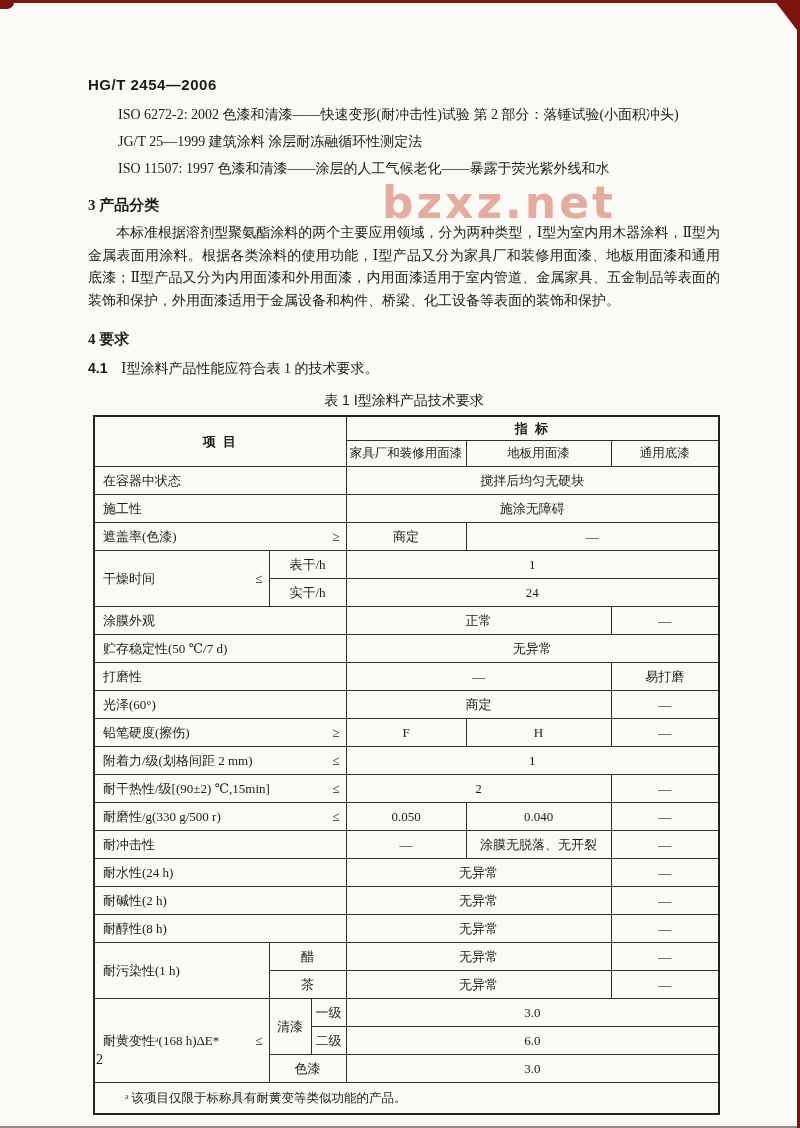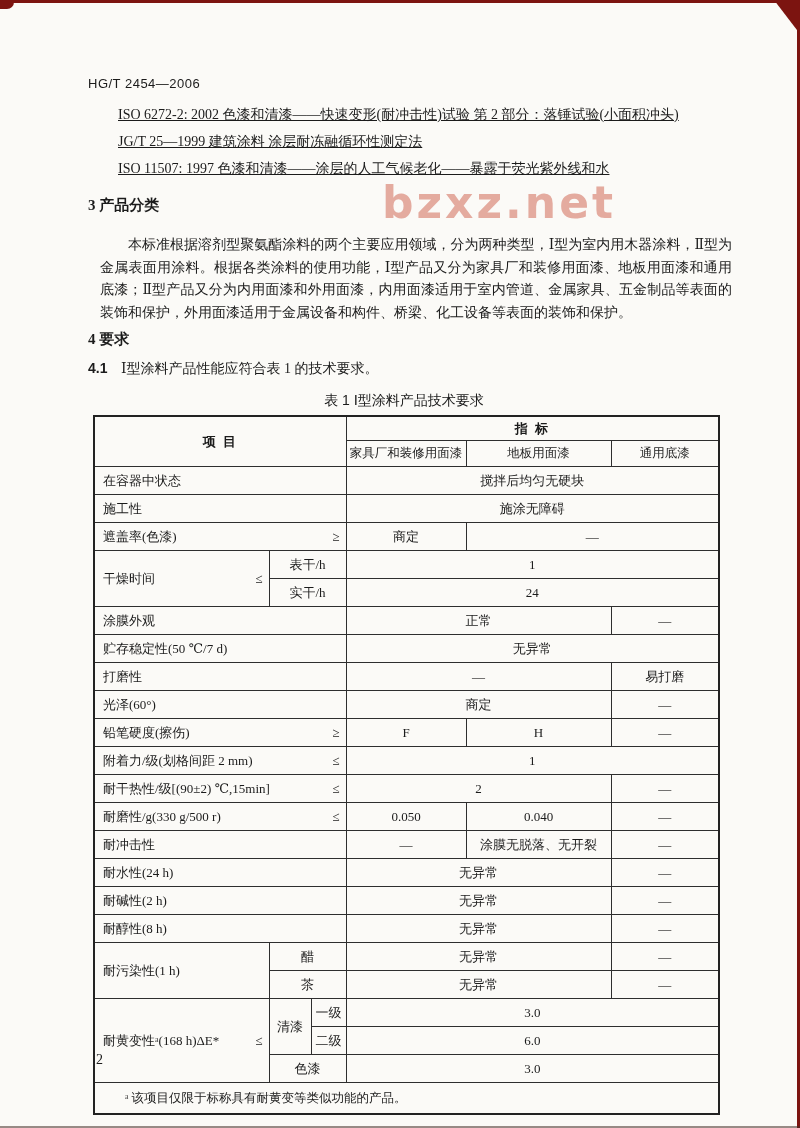--- a/index.html
+++ b/index.html
@@ -12,31 +12,31 @@
   .art-top{left:0;top:0;width:800px;height:3px;}
   .art-right{right:0;top:0;width:3px;height:1128px;}
   .art-tl{left:0;top:0;width:14px;height:9px;border-radius:0 0 7px 0;}
   .art-tr{right:0;top:0;width:26px;height:34px;clip-path:polygon(0 0,100% 0,100% 100%);}
   .art-bottom{left:0;bottom:0;width:800px;height:2px;background:rgba(70,45,40,.55);}
 
   .watermark{position:absolute;left:382px;top:146px;z-index:2;font-family:"DejaVu Sans",sans-serif;
     font-weight:bold;font-size:44px;letter-spacing:3px;color:rgba(206,92,72,.5);pointer-events:none;margin-top:31px;}
 
   .doc-code{position:absolute;left:88px;top:76px;font-family:"Liberation Sans","DejaVu Sans",sans-serif;
-    font-weight:normal;font-size:13px;letter-spacing:.5px;z-index:1;}
+    font-weight:bold;font-size:15px;letter-spacing:.5px;z-index:1;}
 
   .refs{position:absolute;left:118px;top:101px;width:620px;z-index:1;}
-  .refs p{margin:0;font-size:14px;line-height:27px;white-space:nowrap;text-decoration:underline;}
+  .refs p{margin:0;font-size:14px;line-height:27px;white-space:nowrap;}
 
   .h{position:absolute;left:88px;margin:0;font-family:Liberation Serif, serif;
     font-weight:bold;font-size:15px;z-index:1;}
   .h-s3{top:196px;}
   .h-s4{top:330px;}
 
-  .para{position:absolute;left:88px;top:222px;width:632px;margin:12px;font-size:14px;line-height:22.5px;
+  .para{position:absolute;left:88px;top:222px;width:632px;margin:0;font-size:14px;line-height:22.5px;
     text-indent:2em;text-align:justify;z-index:1;}
 
   .clause{position:absolute;left:88px;top:360px;margin:0;font-size:14px;z-index:1;}
   .clause .num{font-weight:bold;margin-right:10px;font-family:"Liberation Sans","DejaVu Sans",sans-serif;}
 
   .tbl-title{position:absolute;left:88px;top:392px;width:632px;text-align:center;
     font-family:"Liberation Sans","DejaVu Sans",sans-serif;font-weight:normal;font-size:14px;z-index:1;}
 
   #spec-table{position:absolute;left:93px;top:415px;width:625px;border-collapse:collapse;
     table-layout:fixed;border:2px solid #222;z-index:1;}

